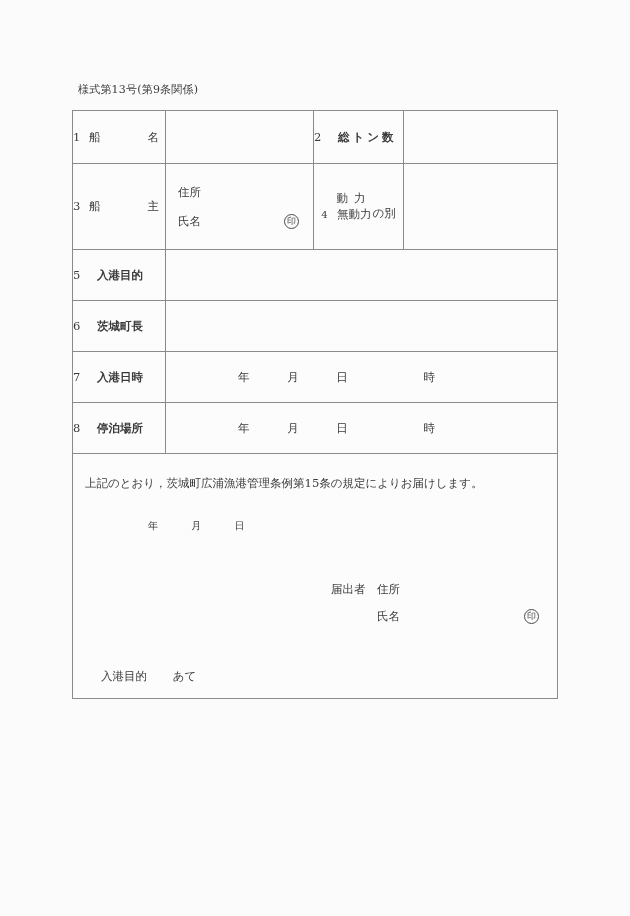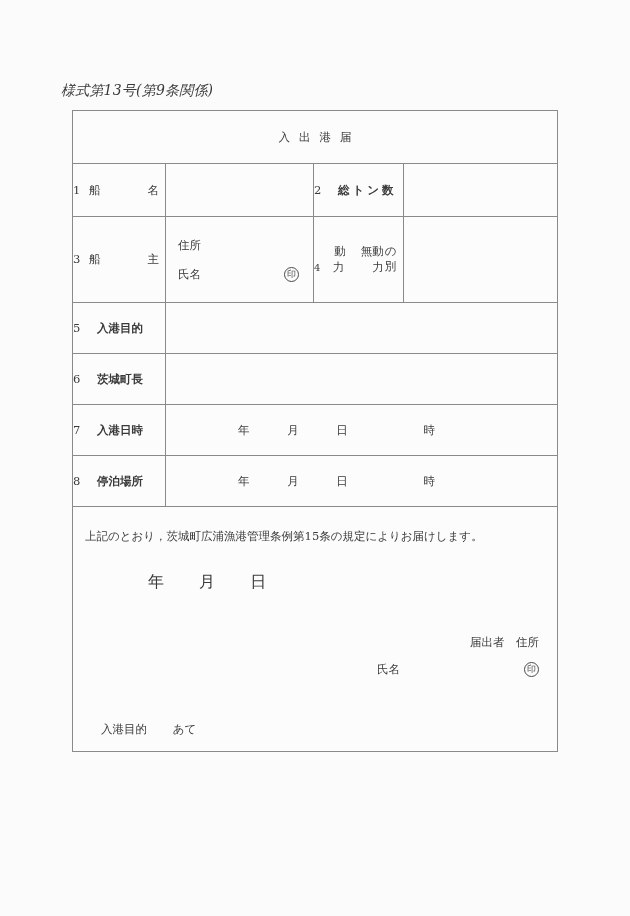--- a/index.html
+++ b/index.html
@@ -12,26 +12,25 @@
     height: 916px;
     position: relative;
     font-family: "DejaVu Serif", "Liberation Serif", serif;
     color: #3a3a3a;
     overflow: hidden;
   }
 
   
   .form-number {
     position: absolute;
-    left: 61px;
+    left: 78px;
     top: 82px;
-    font-size: 14px;
+    font-size: 11px;
     letter-spacing: 0.2px;
     white-space: nowrap;
-    font-style: italic;
   }
 
   
   .form-table {
     position: absolute;
     left: 72px;
     top: 110px;
     width: 485px;
     border-collapse: collapse;
     table-layout: fixed;
@@ -121,20 +120,21 @@
     align-items: flex-end;
     justify-content: center;
   }
   .power-num {
     font-size: 10px;
     padding-right: 6px;
     padding-bottom: 2px;
   }
   .power-stack {
     display: flex;
+    flex-direction: column;
     line-height: 1.35;
   }
   .power-top {
     letter-spacing: 6px;
     text-indent: 3px;
     text-align: center;
   }
   .power-bottom {
     letter-spacing: 0;
     text-align: right;
@@ -164,38 +164,37 @@
     position: absolute;
     left: 12px;
     top: 22px;
     font-size: 11.5px;
     white-space: nowrap;
   }
   .stmt-date {
     position: absolute;
     left: 75px;
     top: 65px;
-    font-size: 16px;
+    font-size: 10px;
     white-space: nowrap;
   }
   .stmt-date .d-y { margin-right: 30px; }
   .stmt-date .d-m { margin-right: 30px; }
 
   .submitter {
     position: absolute;
     left: 258px;
     top: 128px;
     right: 18px;
     font-size: 11.5px;
   }
   .sub-line {
     display: flex;
     align-items: center;
     margin-bottom: 12px;
-    justify-content: flex-end;
   }
   .sub-label {
     width: 46px;
     flex: 0 0 46px;
   }
   .sub-field {
     flex: 0 0 auto;
   }
   .sub-seal {
     margin-left: auto;
@@ -217,23 +216,20 @@
 
 <table class="form-table">
   <colgroup>
     <col style="width:93px">
     <col style="width:148px">
     <col style="width:90px">
     <col style="width:154px">
   </colgroup>
 
   <tbody>
-      <tr>
-    <td class="title-cell" colspan="4">入出港届</td>
-  </tr>
 
   <tr>
     <td class="label-cell r-ship">
       <div class="lbl-row">
         <span class="lbl-num">1</span>
         <span class="lbl-spread">
           <span>船</span>
           <span>名</span>
         </span>
       </div>

